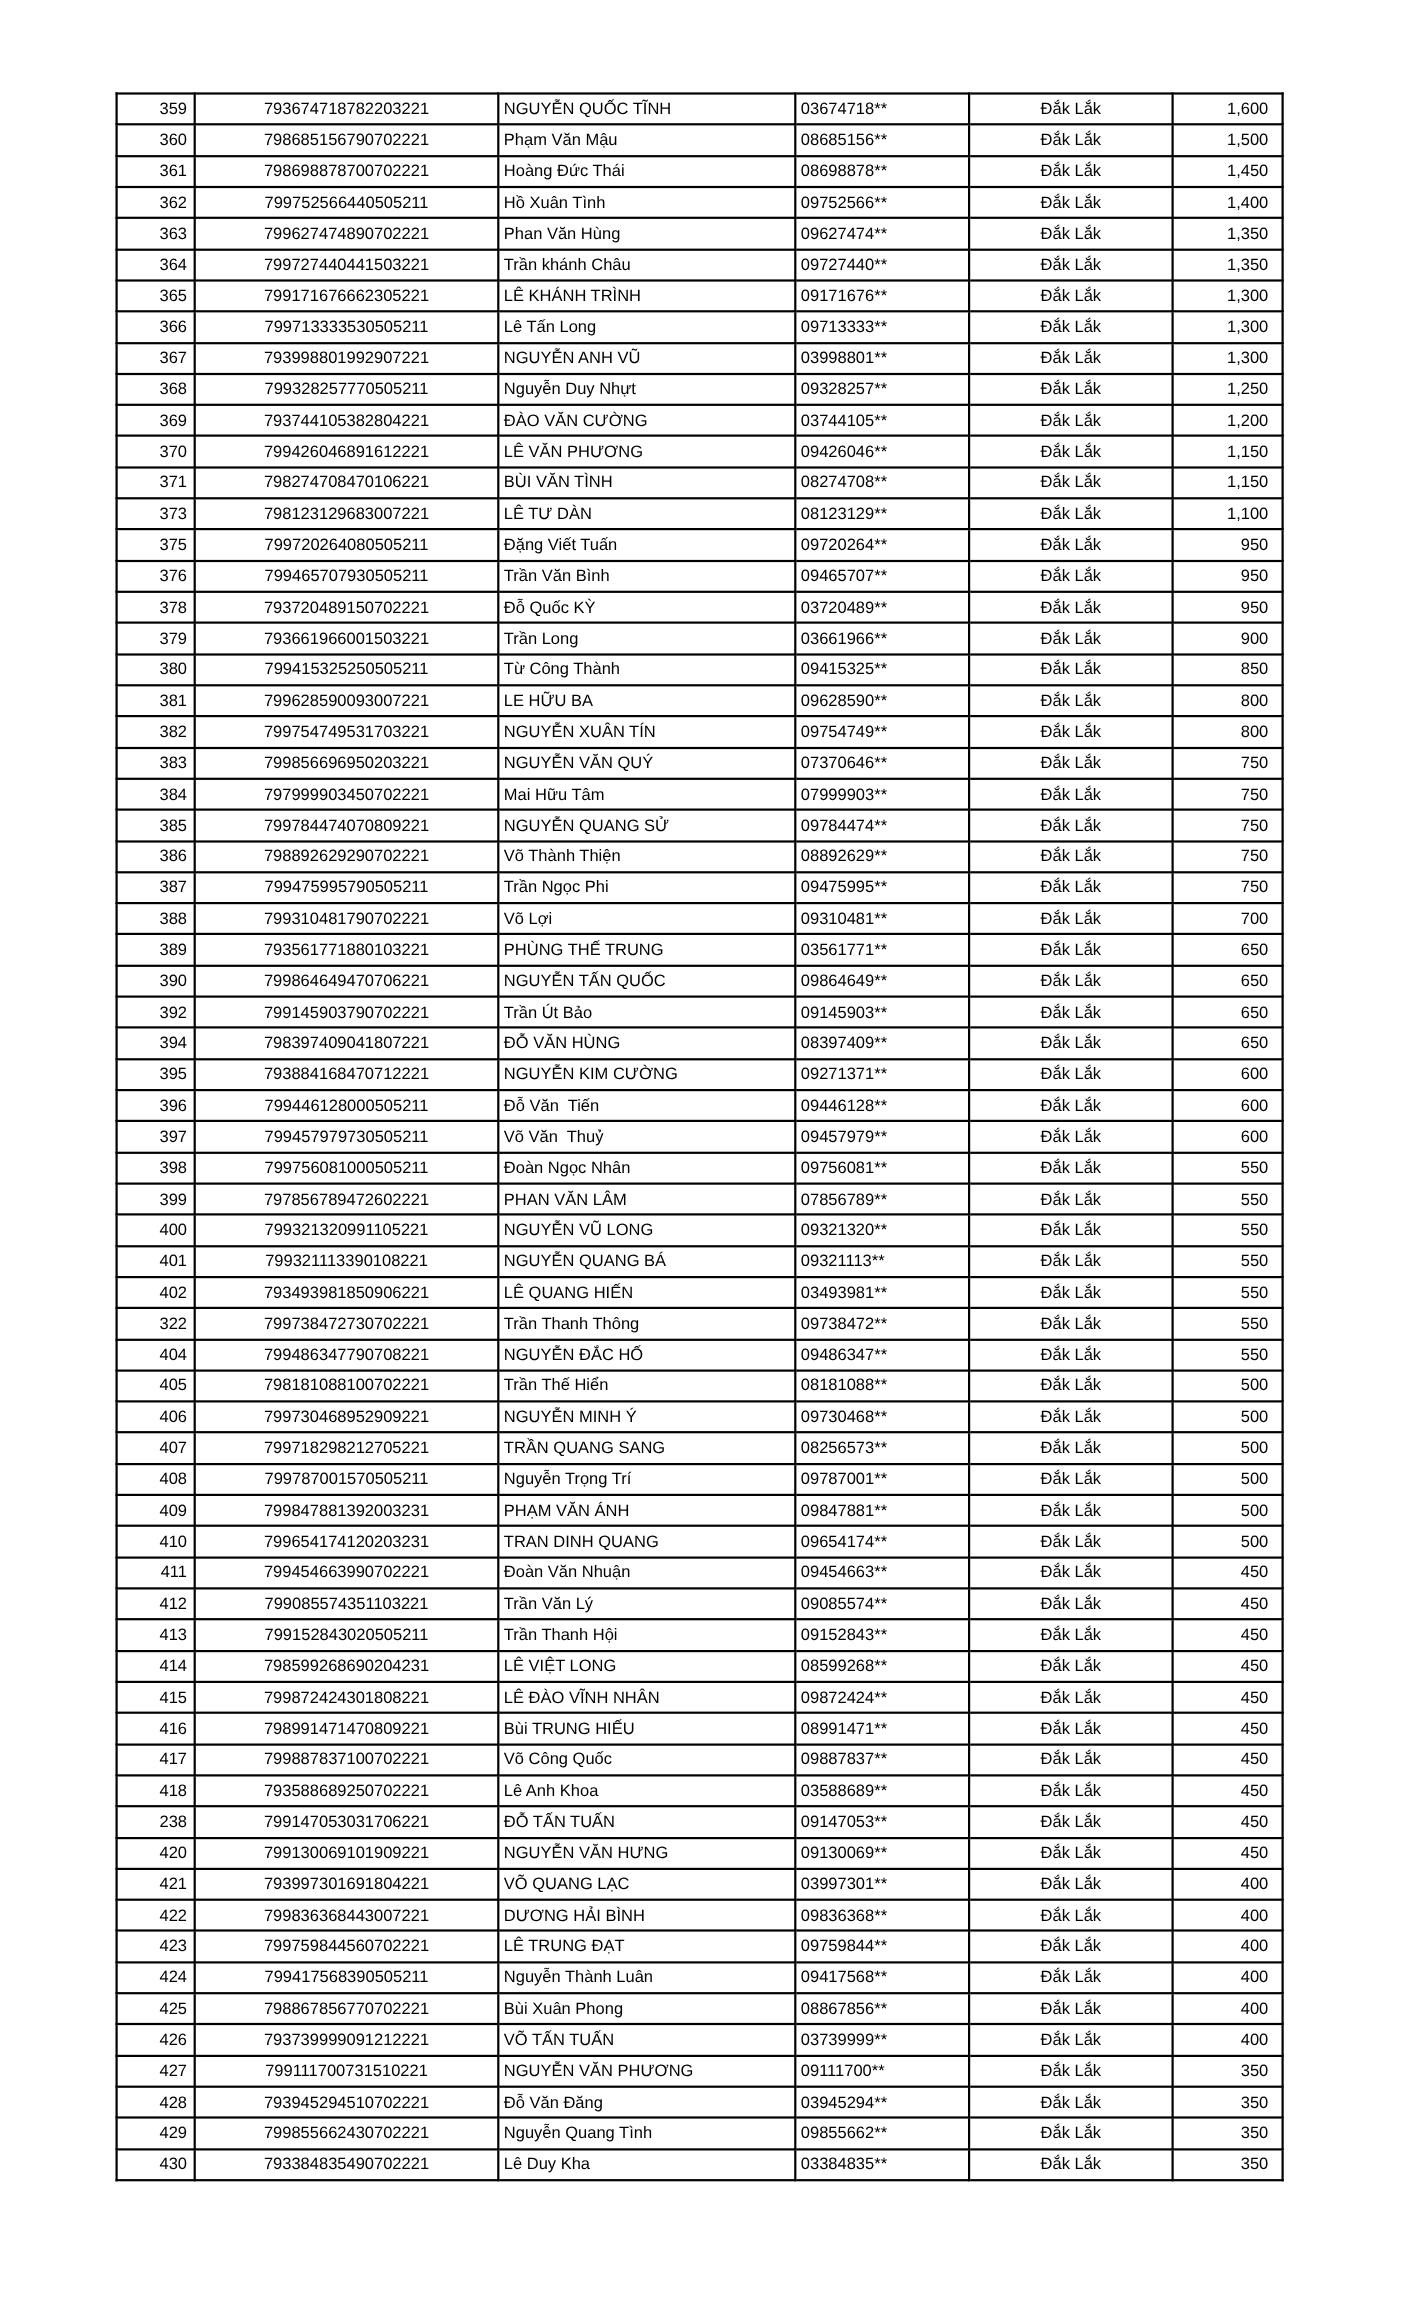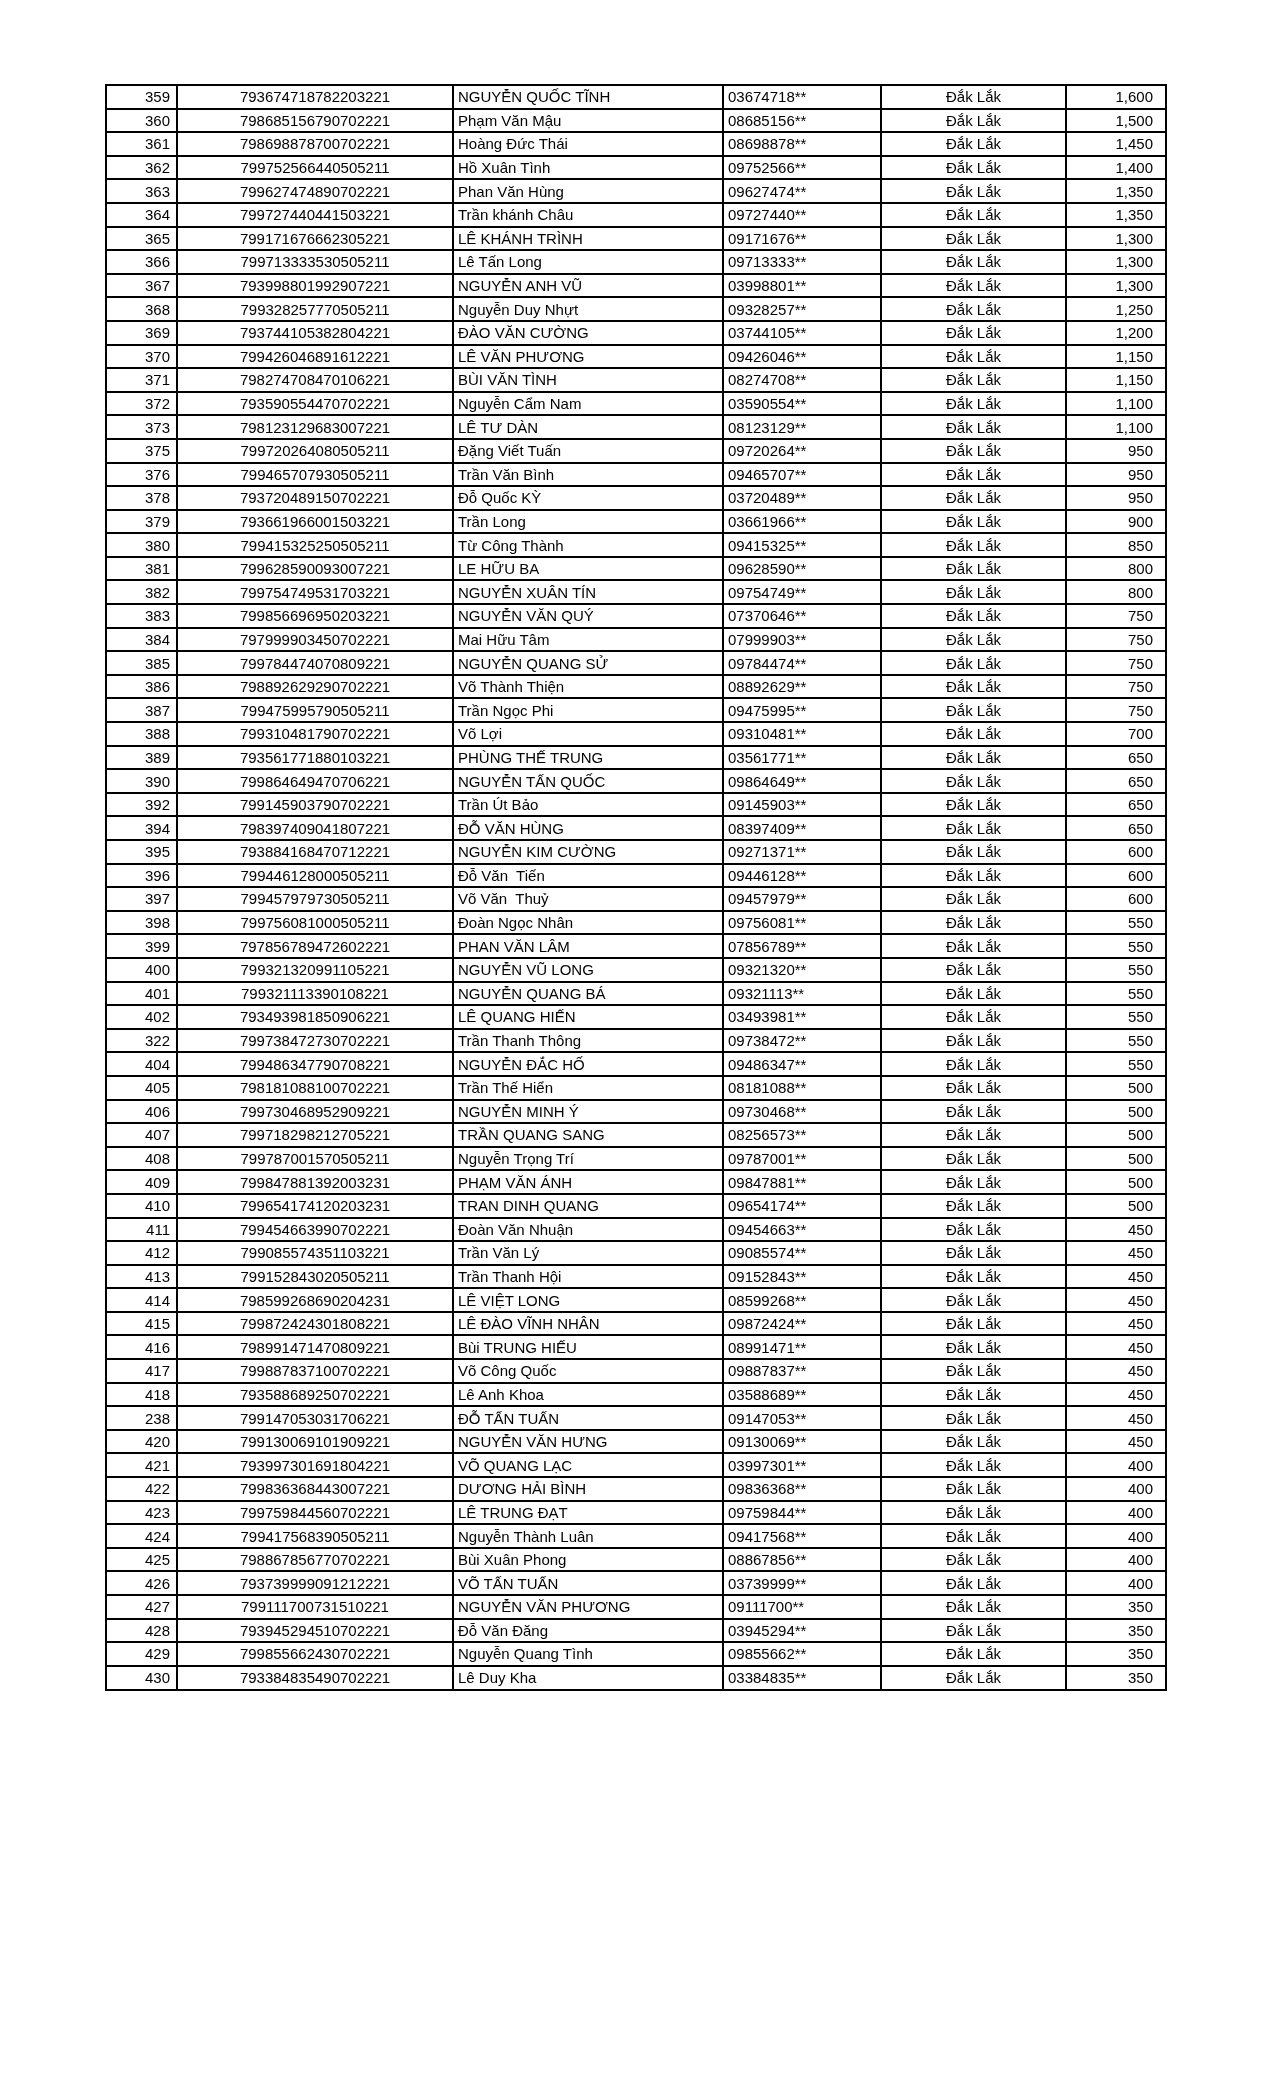--- a/index.html
+++ b/index.html
@@ -12,21 +12,21 @@
     height: 2100px;
     position: relative;
     font-family: "Liberation Sans", sans-serif;
     color: #000000;
   }
   .sheet-table {
     position: absolute;
     left: 105px;
     top: 84px;
     width: 1060px;
-    height: 1607px;
+    height: 1899px;
     border-collapse: collapse;
     table-layout: fixed;
     font-size: 15px;
   }
   .sheet-table td {
     border: 2px solid #000000;
     padding: 0 3px;
     overflow: hidden;
     white-space: pre;
     line-height: 1;
@@ -149,28 +149,20 @@
       </tr>
       <tr>
         <td class="col-stt">371</td>
         <td class="col-code">798274708470106221</td>
         <td class="col-name">BÙI VĂN TÌNH</td>
         <td class="col-phone">08274708**</td>
         <td class="col-province">Đắk Lắk</td>
         <td class="col-points">1,150</td>
       </tr>
       <tr>
-        <td class="col-stt">372</td>
-        <td class="col-code">793590554470702221</td>
-        <td class="col-name">Nguyễn Cẩm Nam</td>
-        <td class="col-phone">03590554**</td>
-        <td class="col-province">Đắk Lắk</td>
-        <td class="col-points">1,100</td>
-      </tr>
-      <tr>
         <td class="col-stt">373</td>
         <td class="col-code">798123129683007221</td>
         <td class="col-name">LÊ TƯ DÀN</td>
         <td class="col-phone">08123129**</td>
         <td class="col-province">Đắk Lắk</td>
         <td class="col-points">1,100</td>
       </tr>
       <tr>
         <td class="col-stt">375</td>
         <td class="col-code">799720264080505211</td>

